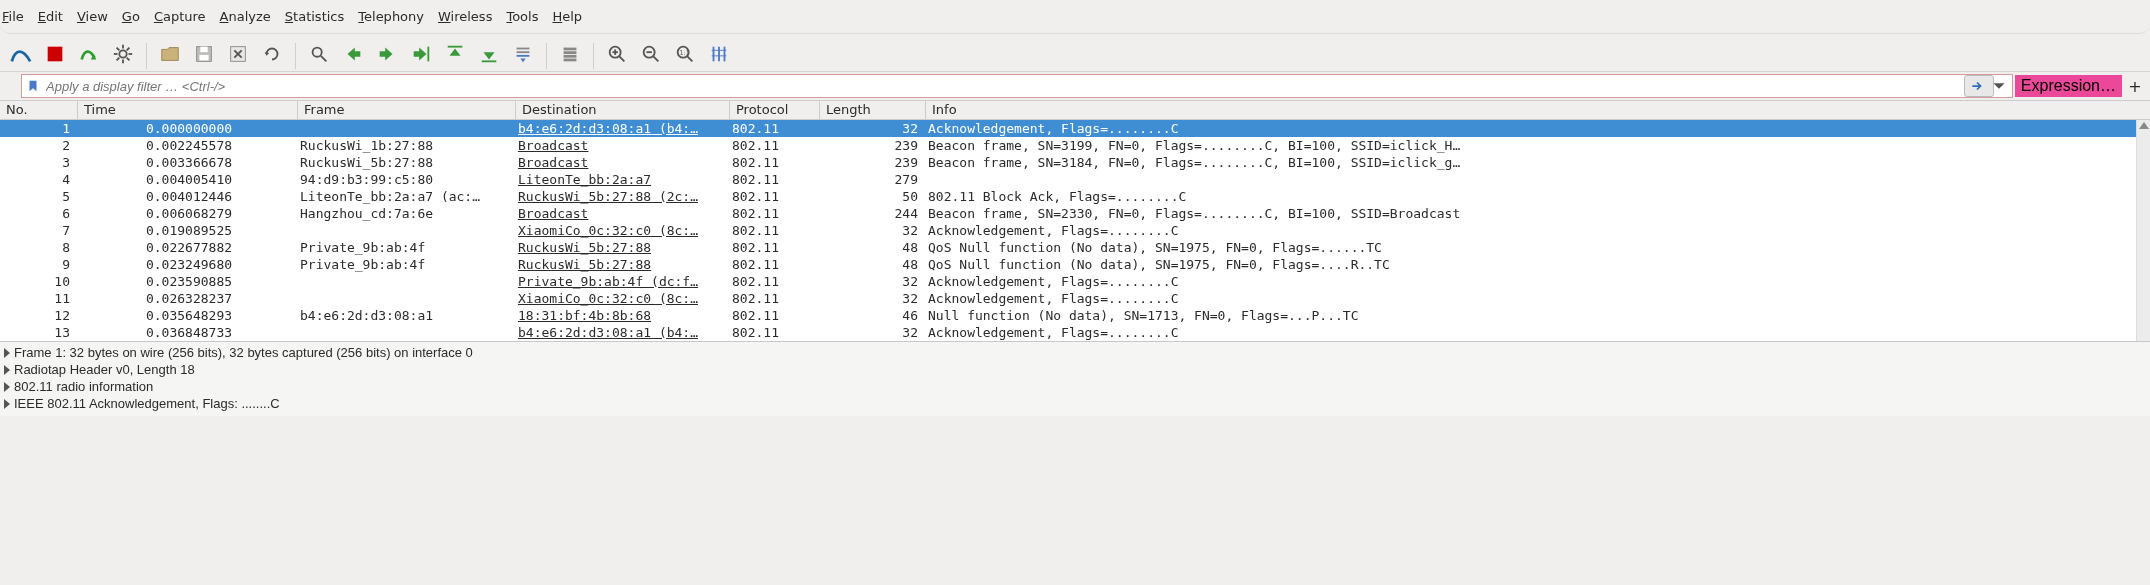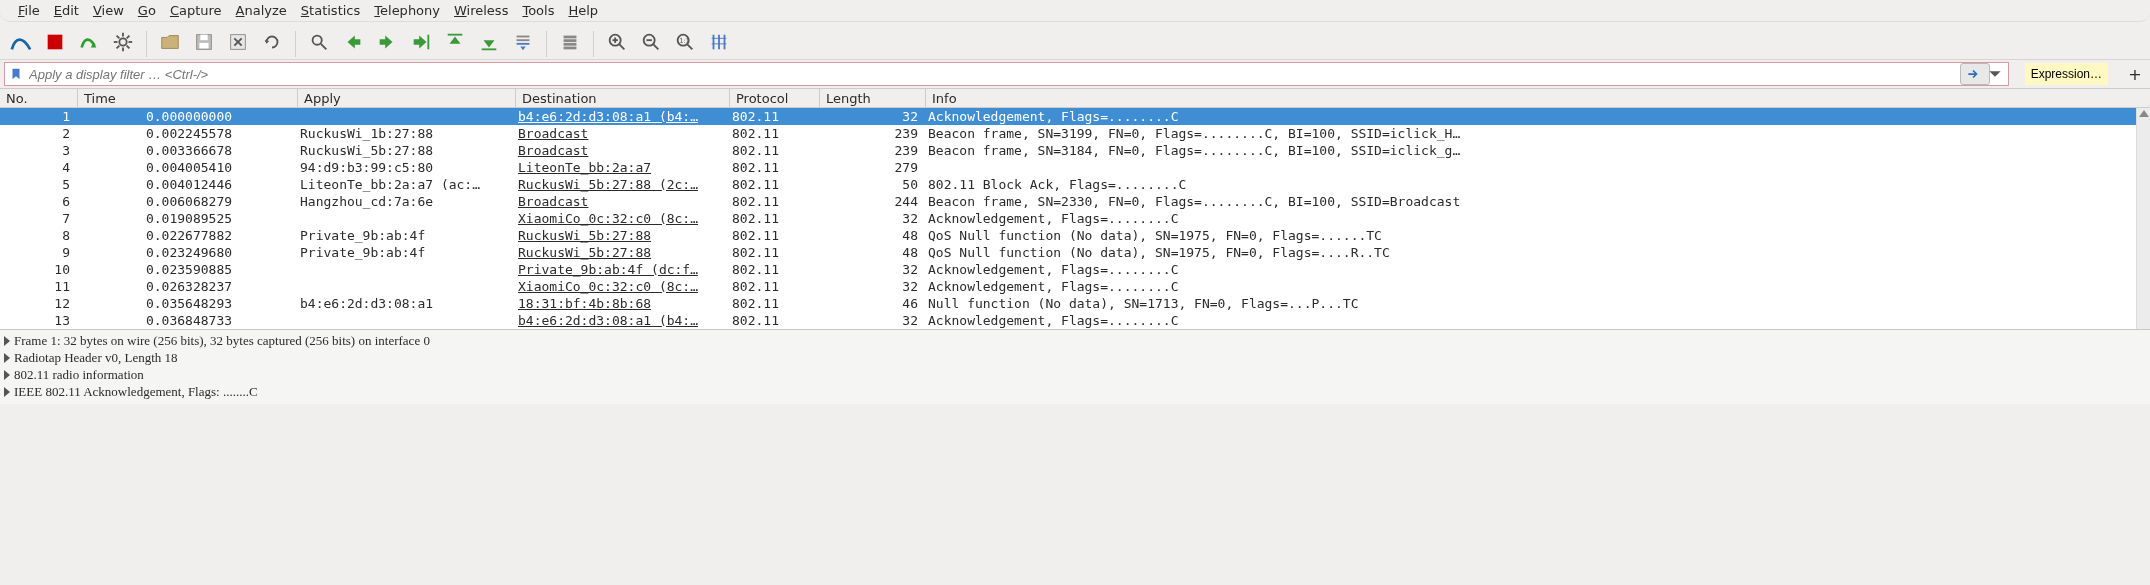--- a/index.html
+++ b/index.html
@@ -1,46 +1,46 @@
 <!DOCTYPE html>
 <html><head>
 <meta charset="utf-8">
 <style>
   * { box-sizing: border-box; }
   html, body { margin:0; padding:0; font-family: "DejaVu Sans", Arial, sans-serif; font-size:13px; color:#2b2b2b; background:#f0efee; }
-  .menubar { display:flex; align-items:center; height:22px; padding:2px 18px; background:#f0efee; border-bottom:1px solid #ddd; gap:14px;border-radius:10px; }
+  .menubar { display:flex; align-items:center; height:34px; padding:2px 2px; background:#f0efee; border-bottom:1px solid #ddd; gap:14px;border-radius:10px; }
   .menubar span { cursor:default; }
   .menubar span u { text-decoration: underline; }
   .toolbar { display:flex; align-items:flex-end; height:38px; padding:2px 6px; background:#f0efee; border-bottom:1px solid #d6d5d4; gap:4px; }
   .tb-btn { width:30px; height:30px; display:flex; align-items:center; justify-content:center; border:1px solid transparent; border-radius:3px; }
   .tb-btn svg { width:22px; height:22px; }
   .tb-sep { width:1px; height:26px; background:#cfcfce; margin:0 4px; }
-  .filter-row { display:flex; align-items:center; height:28px; background:#f0efee; padding:3px 4px; gap:16px; }
+  .filter-row { display:flex; align-items:center; height:28px; background:#f0efee; padding:3px 4px; gap:2px;margin-left:17px; }
   .filter-box { flex:1; display:flex; align-items:center; border:1px solid #d39d9d; background:#fff; height:24px; padding:0 4px; }
   .filter-box svg { width:14px; height:14px; margin-right:4px; flex:0 0 auto; }
   .filter-box input { border:none; outline:none; flex:1; font-size:13px; font-style:italic; color:#9a9a9a; background:transparent; }
   .filter-go { width:30px; height:22px; background:#e8e8e8; border:1px solid #bbb; border-radius:3px; display:flex; align-items:center; justify-content:center; }
   .filter-dd { width:14px; height:22px; display:flex; align-items:center; justify-content:center; }
-  .expr-btn { background:#fef9c3; border:none; padding:0 6px; height:22px; font-size:12px; }
+  .expr-btn { background:#ec4899; border:none; padding:0 6px; height:22px; font-size:16px; }
   .plus-btn { width:22px; height:22px; display:flex; align-items:center; justify-content:center; font-size:16px; }
-  .headers { display:flex; align-items:center; height:20px; background:#f0efee; border-top:1px solid #ccc; border-bottom:1px solid #ccc; font-size:13px; }
+  .headers { display:flex; align-items:flex-end; height:20px; background:#f0efee; border-top:1px solid #ccc; border-bottom:1px solid #ccc; font-size:13px; }
   .headers div { border-right:1px solid #ccc; padding:2px 6px; overflow:hidden; white-space:nowrap; }
   .pkt-list { background:#fff; font-family:"DejaVu Sans Mono","Liberation Mono",monospace; font-size:13px; line-height:17px; position:relative; }
   .pkt-row { display:flex; white-space:nowrap; overflow:hidden; }
   .pkt-row.selected { background:#3f8ed3; color:#fff; }
   .col-no   { width:78px;  text-align:right; padding-right:8px; }
   .col-time { width:220px; padding-left:2px;text-align:center; }
   .col-src  { width:218px; padding-left:2px; }
   .col-dst  { width:214px; padding-left:2px;text-decoration:underline; }
   .col-proto{ width:90px;  padding-left:2px; }
   .col-len  { width:106px; text-align:right; padding-right:8px; }
   .col-info { flex:1; padding-left:2px; overflow:hidden; text-overflow:clip; }
   .scroll-ind { position:absolute; right:0; top:0; width:14px; height:100%; background:#ececec; border-left:1px solid #dcdcdc; display:flex; justify-content:center; }
   .scroll-ind .tri { width:0;height:0;border-left:5px solid transparent;border-right:5px solid transparent;border-bottom:7px solid #888; margin-top:2px; }
-  .detail-pane { background:#f5f5f4; border-top:1px solid #c8c8c8; font-family:Liberation Serif, serif; font-size:13px; line-height:17px; padding:2px 4px 4px 4px; }
+  .detail-pane { background:#f5f5f4; border-top:1px solid #c8c8c8; font-family:Liberation Sans, sans-serif; font-size:13px; line-height:17px; padding:2px 4px 4px 4px; }
   .detail-row { display:flex; align-items:center; gap:4px; }
   .tri-right { width:0;height:0; border-top:5px solid transparent;border-bottom:5px solid transparent;border-left:6px solid #555; }
   .head-no   { width:78px; }
   .head-time { width:220px; }
   .head-src  { width:218px; }
   .head-dst  { width:214px; }
   .head-proto{ width:90px; }
   .head-len  { width:106px; }
   .head-info { flex:1; border-right:none !important; }
   .head-scroll { width:14px; border-right:none !important; padding:0 !important;}
@@ -246,21 +246,21 @@
         </svg>
     </div>
   </div>
   <button class="expr-btn">Expression…</button>
   <div class="plus-btn">+</div>
 </div>
 
 <div class="headers">
   <div class="head-no">No.</div>
   <div class="head-time">Time</div>
-  <div class="head-src">Apply</div>
+  <div class="head-src">Frame</div>
   <div class="head-dst">Destination</div>
   <div class="head-proto">Protocol</div>
   <div class="head-len">Length</div>
   <div class="head-info">Info</div>
   <div class="head-scroll"></div>
 </div>
 
 <div class="pkt-list" id="pkt-list">
   <div class="scroll-ind">
       <div class="tri"></div>

